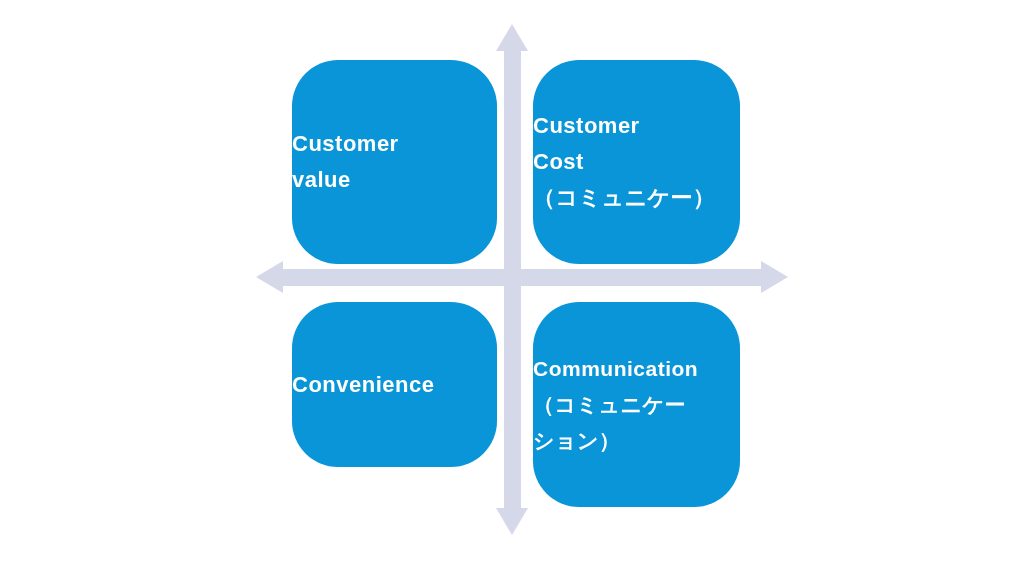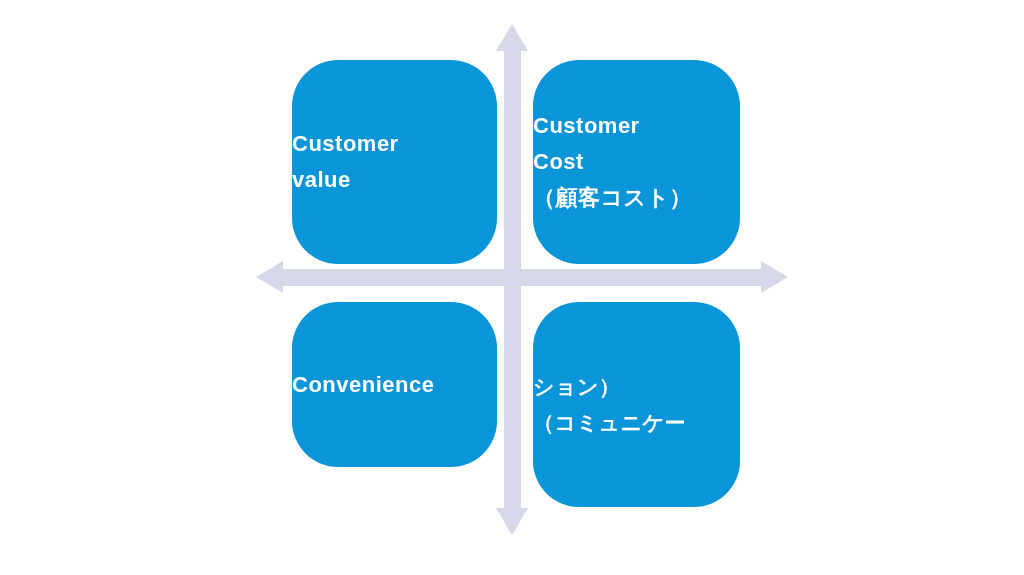--- a/index.html
+++ b/index.html
@@ -81,25 +81,26 @@
   <div class="arrowhead arrow-right"></div>
 
   <div class="box box-tl">
     <div class="line">Customer</div>
     <div class="line">value</div>
   </div>
 
   <div class="box box-tr">
     <div class="line">Customer</div>
     <div class="line">Cost</div>
-    <div class="line">（顧客コスト）</div>
+    <div class="line">（コミュニケー）</div>
   </div>
 
   <div class="box box-bl">
     <div class="line">Convenience</div>
   </div>
 
   <div class="box box-br">
+    <div class="line">Communication</div>
+    <div class="line">（コミュニケー</div>
     <div class="line">ション）</div>
-    <div class="line">（コミュニケー</div>
   </div>
 
 </div>
 
 </body></html>

